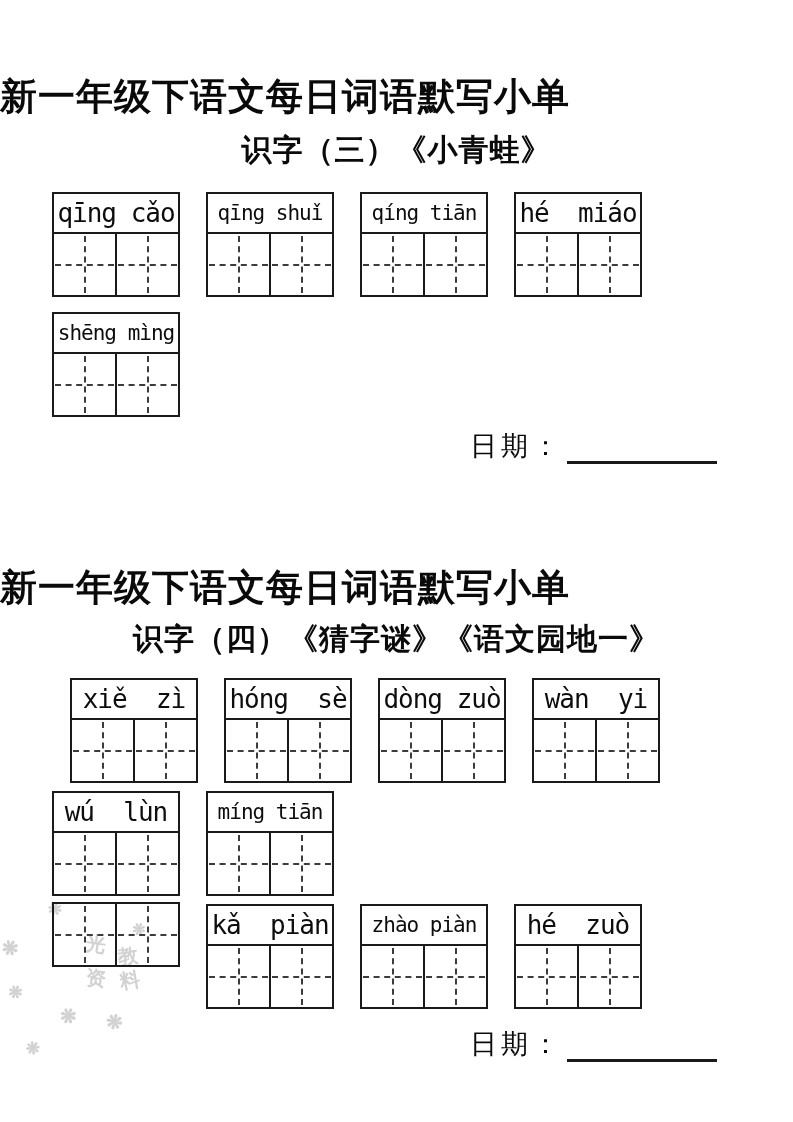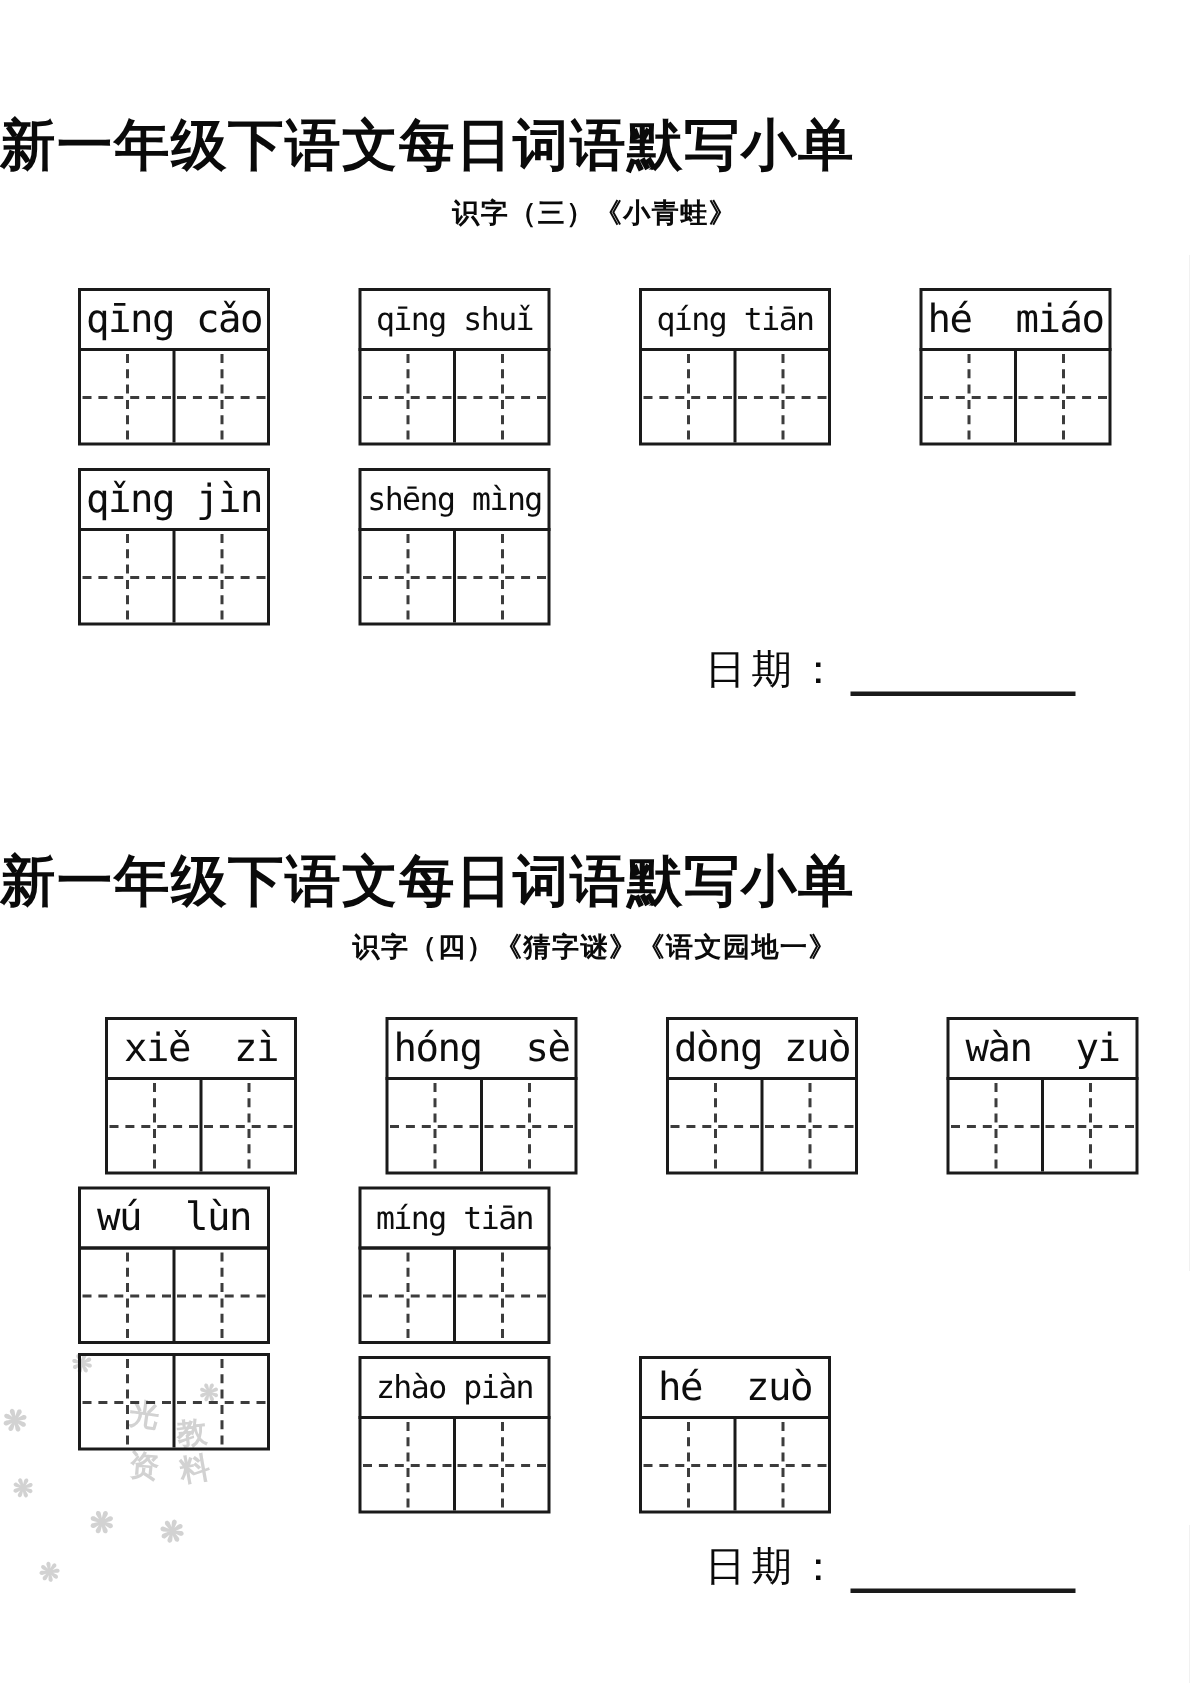--- a/index.html
+++ b/index.html
@@ -10,28 +10,28 @@
     font-family:"Liberation Sans", sans-serif; color:#111;
   }
   
   .sec-title {
     position:absolute; left:0; right:0; text-align:left;
     font-size:37px; font-weight:800; letter-spacing:1px; color:#0a0a0a;
     z-index:2;
   }
   .sec-subtitle {
     position:absolute; left:0; right:0; text-align:center;
-    font-size:18px; font-weight:700; letter-spacing:1px; color:#0a0a0a;
+    font-size:30px; font-weight:700; letter-spacing:1px; color:#0a0a0a;
     z-index:2;
   }
   .t1 { top:72px; }  .st1 { top:130px; }
   .t2 { top:563px; } .st2 { top:619px; }
 
   
-  .word-row { position:absolute; left:52px; display:flex; gap:59px; z-index:2; }
+  .word-row { position:absolute; left:52px; display:flex; gap:26px; z-index:2; }
   .r1 { top:192px; } .r2 { top:312px; }
   .r3 { top:678px;margin-left:18px; } .r4 { top:791px; } .r5 { top:904px; }
 
   .word-box { width:128px; }
   .pinyin {
     height:42px; border:2px solid #1a1a1a;
     display:flex; align-items:center; justify-content:center;
     font-family:"DejaVu Sans Mono", monospace;
     font-size:26px; letter-spacing:-1px; white-space:pre;
     color:#0d0d0d; overflow:hidden;
@@ -128,27 +128,20 @@
       <div class="pinyin">hé  miáo</div>
       <div class="write-grid">
         <div class="write-cell"></div>
         <div class="write-cell"></div>
       </div>
     </div>
   </div>
 
   <div class="word-row r2">
     <div class="word-box">
-      <div class="pinyin">qǐng jìn</div>
-      <div class="write-grid">
-        <div class="write-cell"></div>
-        <div class="write-cell"></div>
-      </div>
-    </div>
-    <div class="word-box">
       <div class="pinyin pinyin-small">shēng mìng</div>
       <div class="write-grid">
         <div class="write-cell"></div>
         <div class="write-cell"></div>
       </div>
     </div>
   </div>
 
   <div class="date-line d1">
     <span class="date-label">日期：</span>
@@ -207,20 +200,27 @@
   </div>
 
   <div class="word-row r5">
     <div class="word-box">
       <div class="write-grid">
         <div class="write-cell"></div>
         <div class="write-cell"></div>
       </div>
     </div>
     <div class="word-box">
+      <div class="pinyin">kǎ  piàn</div>
+      <div class="write-grid">
+        <div class="write-cell"></div>
+        <div class="write-cell"></div>
+      </div>
+    </div>
+    <div class="word-box">
       <div class="pinyin pinyin-small">zhào piàn</div>
       <div class="write-grid">
         <div class="write-cell"></div>
         <div class="write-cell"></div>
       </div>
     </div>
     <div class="word-box">
       <div class="pinyin">hé  zuò</div>
       <div class="write-grid">
         <div class="write-cell"></div>

